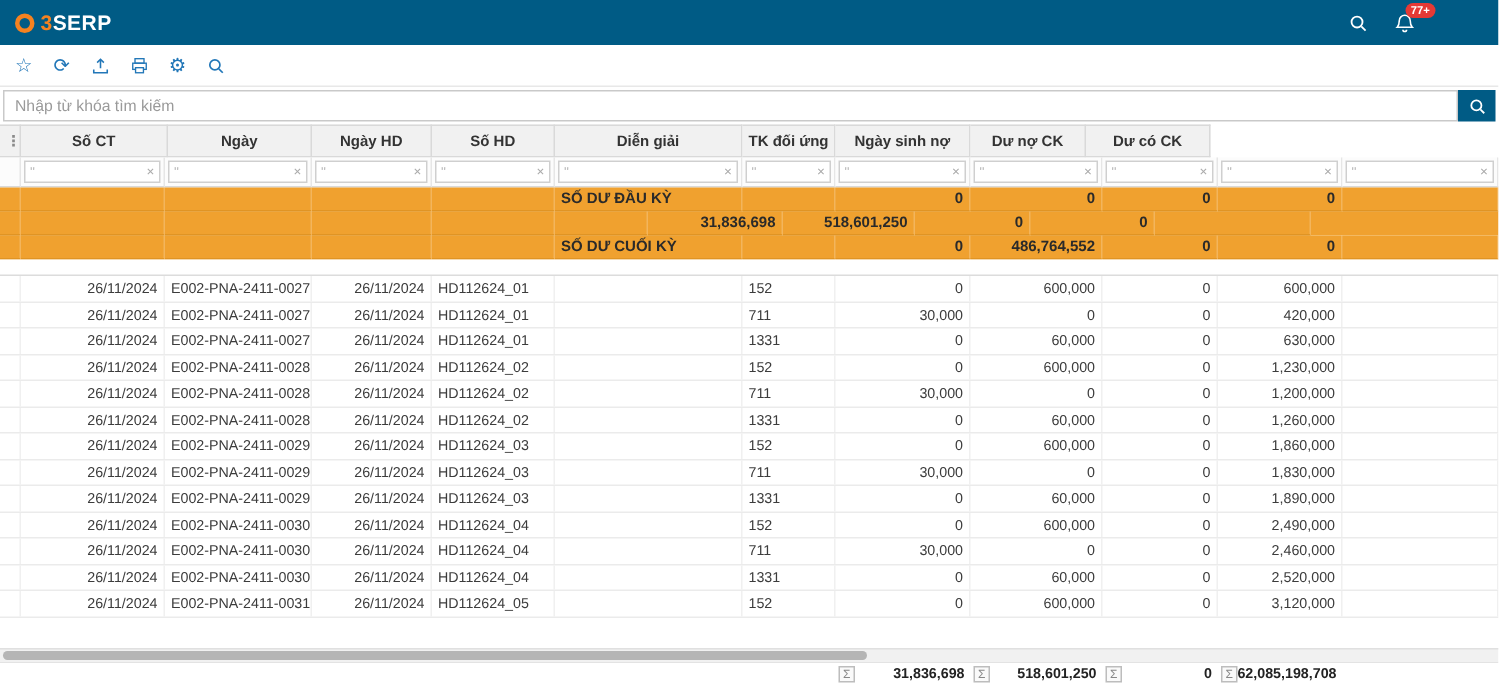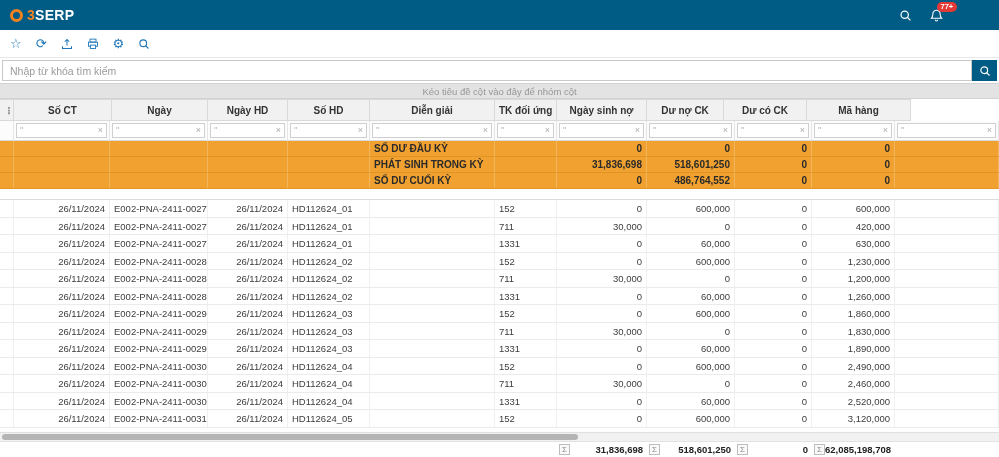--- a/index.html
+++ b/index.html
@@ -138,35 +138,33 @@
   <div class="searchrow">
     <input class="search-input" type="text" placeholder="Nhập từ khóa tìm kiếm" style="">
     <button class="search-btn">
       <svg width="12" height="12" viewBox="0 0 16 16">
           <circle cx="7" cy="7" r="4.5" fill="none" stroke="#fff" stroke-width="1.6"></circle>
           <line x1="10.5" y1="10.5" x2="14" y2="14" stroke="#fff" stroke-width="1.6"></line>
         </svg>
     </button>
   </div>
 
-  <div class="group-hint">Kéo tiêu đề cột vào đây để nhóm cột</div>
 
   <div class="thead" id="thead">
       <div class="trow">
         <div class="cell ac" style="width: 14px;"><span class="dots">⋮</span></div>
         <div class="cell" style="width: 98px;">Số CT</div>
         <div class="cell" style="width: 96px;">Ngày</div>
         <div class="cell" style="width: 80px;">Ngày HD</div>
         <div class="cell" style="width: 82px;">Số HD</div>
         <div class="cell" style="width: 125px;">Diễn giải</div>
         <div class="cell" style="width: 62px;">TK đối ứng</div>
         <div class="cell" style="width: 90px;">Ngày sinh nợ</div>
         <div class="cell" style="width: 77px;">Dư nợ CK</div>
         <div class="cell" style="width: 83px;">Dư có CK</div>
-        <div class="cell" style="width: 104px;">Mã hàng</div>
       </div>
     </div>
   <div class="filterrow" id="filterrow">
       <div class="trow">
         <div class="cell" style="width: 14px;"></div>
         <div class="cell" style="width: 96px;">
           <div class="fbox">
             <span class="fop">''</span>
             <input class="finput" style="">
             <span class="fclear">×</span>
@@ -258,21 +256,20 @@
         <div class="cell ar" style="width: 77px;">0</div>
         <div class="cell ar" style="width: 83px;">0</div>
         <div class="cell al" style="width: 104px;"></div>
       </div>
       <div class="trow srow">
         <div class="cell" style="width: 14px;"></div>
         <div class="cell ar" style="width: 96px;"></div>
         <div class="cell al" style="width: 98px;"></div>
         <div class="cell ar" style="width: 80px;"></div>
         <div class="cell al" style="width: 82px;"></div>
-        <div class="cell al" style="width: 125px;">PHÁT SINH TRONG KỲ</div>
         <div class="cell al" style="width: 62px;"></div>
         <div class="cell ar" style="width: 90px;">31,836,698</div>
         <div class="cell ar" style="width: 88px;">518,601,250</div>
         <div class="cell ar" style="width: 77px;">0</div>
         <div class="cell ar" style="width: 83px;">0</div>
         <div class="cell al" style="width: 104px;"></div>
       </div>
       <div class="trow srow">
         <div class="cell" style="width: 14px;"></div>
         <div class="cell ar" style="width: 96px;"></div>

